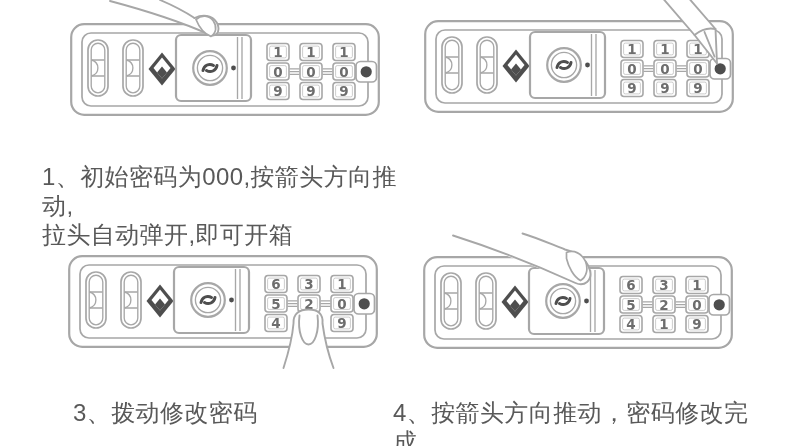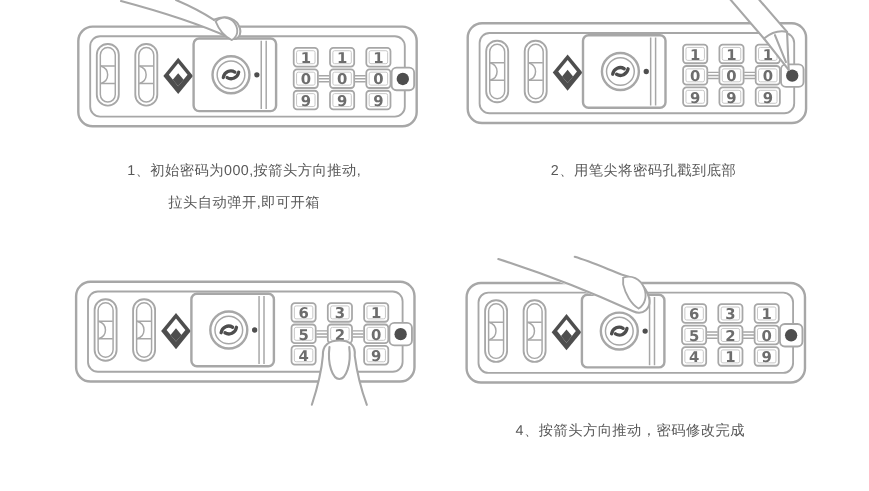--- a/index.html
+++ b/index.html
@@ -1,20 +1,20 @@
 <!DOCTYPE html>
 <html style="--outline: #a7a7a7; --dark: #4e4e4e; --digit: #6d6d6d; --caption: #595959;"><head>
 <meta charset="utf-8">
 <style>
   html,body{margin:0;padding:0;background:#fff;}
   #stage{position:relative;width:790px;height:446px;background:#fff;overflow:hidden;
          font-family:"Liberation Sans","DejaVu Sans",sans-serif;}
   .panel{position:absolute;}
-  .cap{position:absolute;width:360px;text-align:center;font-size:13px;line-height:29px;
-       letter-spacing:0.4px;color:var(--caption,#595959);}
+  .cap{position:absolute;width:360px;text-align:left;font-size:24px;line-height:29px;
+       letter-spacing:0.4px;color:var(--caption,#595959);margin-top:22px;}
   
   .o1{fill:#fff;stroke:var(--outline,#a7a7a7);stroke-width:2.2;}
   .o2{fill:#fff;stroke:var(--outline,#a7a7a7);stroke-width:1.7;}
   .o3{fill:none;stroke:var(--outline,#a7a7a7);stroke-width:1.35;}
   .o3i{fill:none;stroke:#c6c6c6;stroke-width:0.9;}
   .kc{fill:#fff;stroke:var(--outline,#a7a7a7);stroke-width:1.6;}
   .dk{fill:var(--dark,#4e4e4e);stroke:none;}
   .ks{fill:none;stroke:var(--dark,#4e4e4e);stroke-width:3;stroke-linecap:round;}
   .fw{fill:#fff;stroke:none;}
   .fs{fill:none;stroke:var(--outline,#a7a7a7);stroke-width:1.9;stroke-linecap:round;}
@@ -259,20 +259,20 @@
       <path class="fw" d="M59,14.5 C105,29 152,48 180,60.5 C189,64.5 196.5,58.5 194.5,48.5 C192.5,38.5 183.5,31 170.5,27 C151,19.5 139,14.5 128,11 Z"></path>
       <path class="fs" d="M58,12.5 C105,27.5 152,47 180.5,60 C189.5,64 197.5,57.5 195,47.5 C192.5,37.5 183.5,30 170,26.5 C151,19 139.5,14 127.5,10.5"></path>
       <path class="fn" d="M171.5,29.5 C179,26.5 187,30.5 190.5,38.5 C193.5,46 191.5,54 185.5,57.5 C178.5,53.5 173.5,44 171.5,35.5 Z"></path>
     </g>
   </svg>
 
   <div class="cap" style="left:42px;top:140px">
     <div>1、初始密码为000,按箭头方向推动,</div>
     <div>拉头自动弹开,即可开箱</div>
   </div>
-  <div class="cap" style="left:405px;top:140px">
-    <div>2、用笔尖将密码孔戳到底部</div>
+  <div class="cap" style="left:73px;top:376px">
+    <div>3、拨动修改密码</div>
   </div>
   <div class="cap" style="left:393px;top:376px">
     <div>4、按箭头方向推动，密码修改完成</div>
   </div>
 
 </div>
 
 </body></html>

